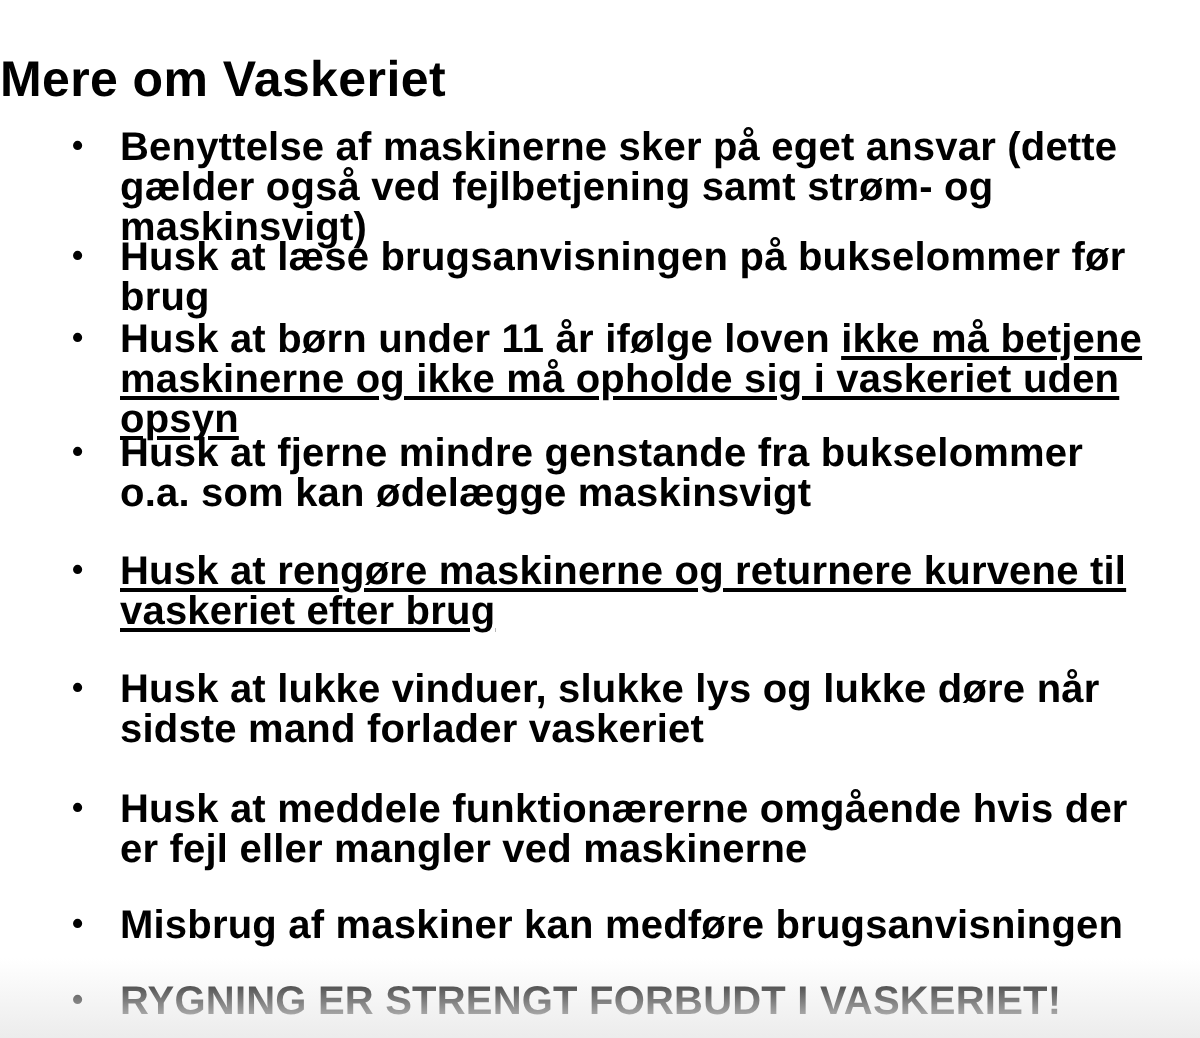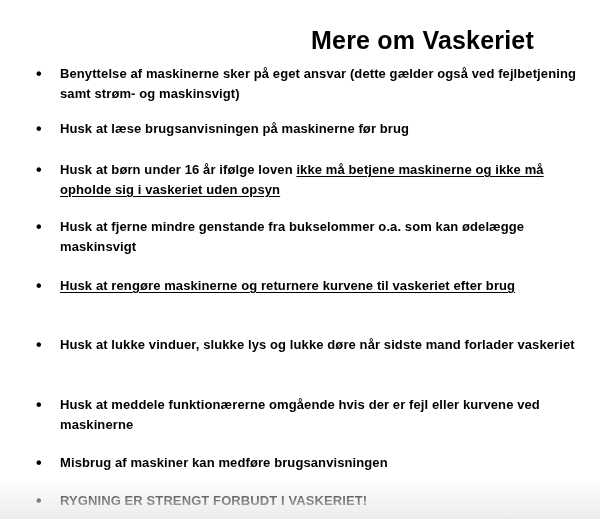--- a/index.html
+++ b/index.html
@@ -19,21 +19,21 @@
       position: absolute;
       left: 0; top: 0;
       width: 600px;
       height: 519px;
     }
     .title {
       position: absolute;
       left: 0;
       top: 7px;
       width: 534px;
-      text-align: right;
+      text-align: left;
       font-weight: bold;
       font-size: 25px;
       line-height: 32px;
       letter-spacing: 0.2px;
     }
     .rules {
       position: absolute;
       left: 0;
       top: 0;
       margin: 0;
@@ -52,21 +52,21 @@
       font-size: 16px;
       line-height: 20px;
       font-weight: bold;
     }
     .rule-text {
       position: absolute;
       left: 60px;
       width: 520px;
       top: 0;
       font-weight: bold;
-      font-size: 13px;
+      font-size: 20px;
       line-height: 20px;
       letter-spacing: 0.1px;
     }
     .u {
       text-decoration: underline;
       text-underline-offset: 2px;
     }
     .fade {
       position: absolute;
       left: 0;
@@ -83,41 +83,41 @@
 <div class="page">
   <h1 class="title">Mere om Vaskeriet</h1>
 
   <ul class="rules">
     <li class="rule" style="top:64px">
       <span class="bullet">•</span>
       <span class="rule-text"><span>Benyttelse af maskinerne sker på eget ansvar (dette gælder også ved fejlbetjening samt strøm- og maskinsvigt)</span><span class="u"></span></span>
     </li>
     <li class="rule" style="top:119px">
       <span class="bullet">•</span>
-      <span class="rule-text"><span>Husk at læse brugsanvisningen på maskinerne før brug</span><span class="u"></span></span>
+      <span class="rule-text"><span>Husk at læse brugsanvisningen på bukselommer før brug</span><span class="u"></span></span>
     </li>
     <li class="rule" style="top:160px">
       <span class="bullet">•</span>
-      <span class="rule-text"><span>Husk at børn under 16 år ifølge loven </span><span class="u">ikke må betjene maskinerne og ikke må opholde sig i vaskeriet uden opsyn</span></span>
+      <span class="rule-text"><span>Husk at børn under 11 år ifølge loven </span><span class="u">ikke må betjene maskinerne og ikke må opholde sig i vaskeriet uden opsyn</span></span>
     </li>
     <li class="rule" style="top:217px">
       <span class="bullet">•</span>
       <span class="rule-text"><span>Husk at fjerne mindre genstande fra bukselommer o.a. som kan ødelægge maskinsvigt</span><span class="u"></span></span>
     </li>
     <li class="rule" style="top:276px">
       <span class="bullet">•</span>
       <span class="rule-text"><span></span><span class="u">Husk at rengøre maskinerne og returnere kurvene til vaskeriet efter brug</span></span>
     </li>
     <li class="rule" style="top:335px">
       <span class="bullet">•</span>
       <span class="rule-text"><span>Husk at lukke vinduer, slukke lys og lukke døre når sidste mand forlader vaskeriet</span><span class="u"></span></span>
     </li>
     <li class="rule" style="top:395px">
       <span class="bullet">•</span>
-      <span class="rule-text"><span>Husk at meddele funktionærerne omgående hvis der er fejl eller kurvene ved maskinerne</span><span class="u"></span></span>
+      <span class="rule-text"><span>Husk at meddele funktionærerne omgående hvis der er fejl eller mangler ved maskinerne</span><span class="u"></span></span>
     </li>
     <li class="rule" style="top:453px">
       <span class="bullet">•</span>
       <span class="rule-text"><span>Misbrug af maskiner kan medføre brugsanvisningen</span><span class="u"></span></span>
     </li>
     <li class="rule" style="top:491px">
       <span class="bullet">•</span>
       <span class="rule-text"><span>RYGNING ER STRENGT FORBUDT I VASKERIET!</span><span class="u"></span></span>
     </li>
   </ul>

